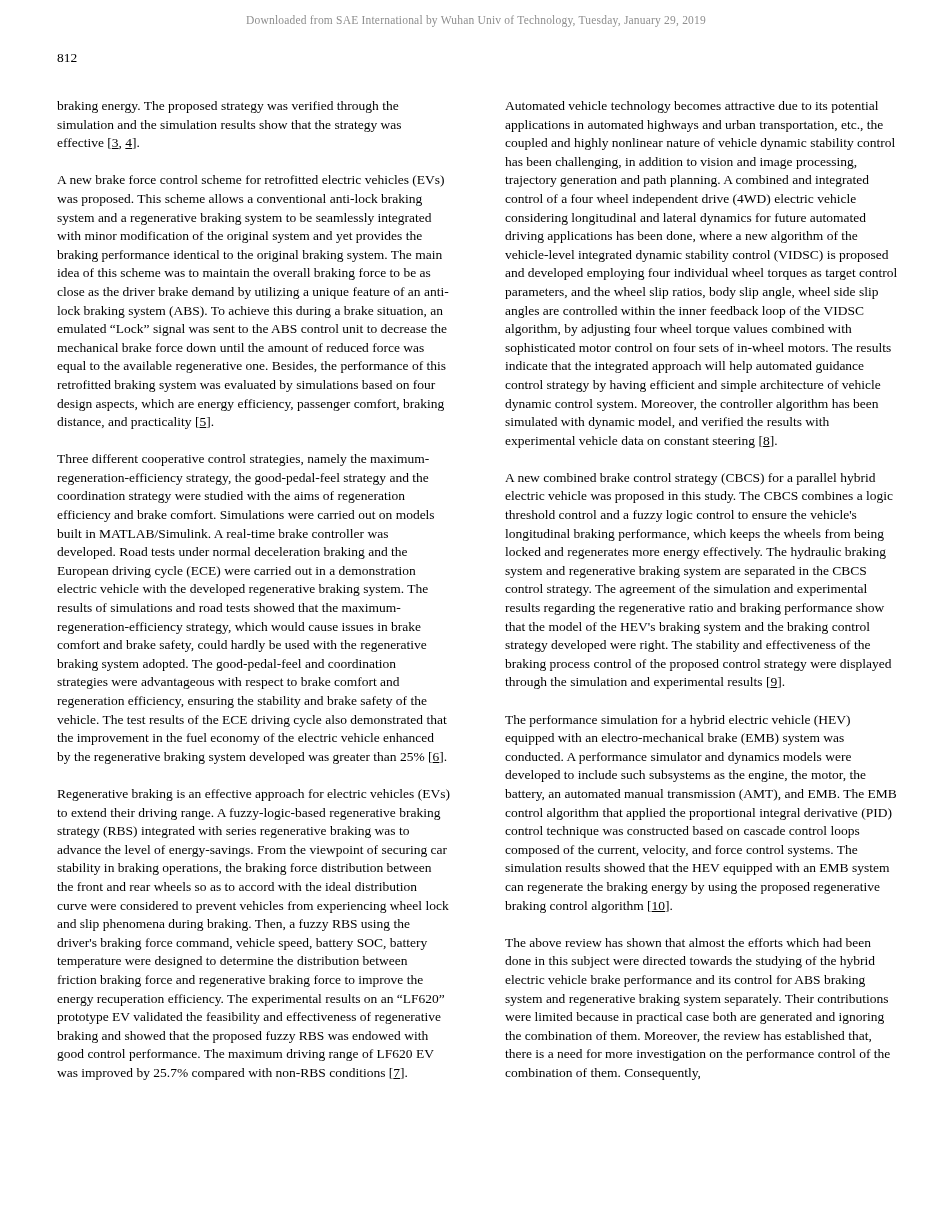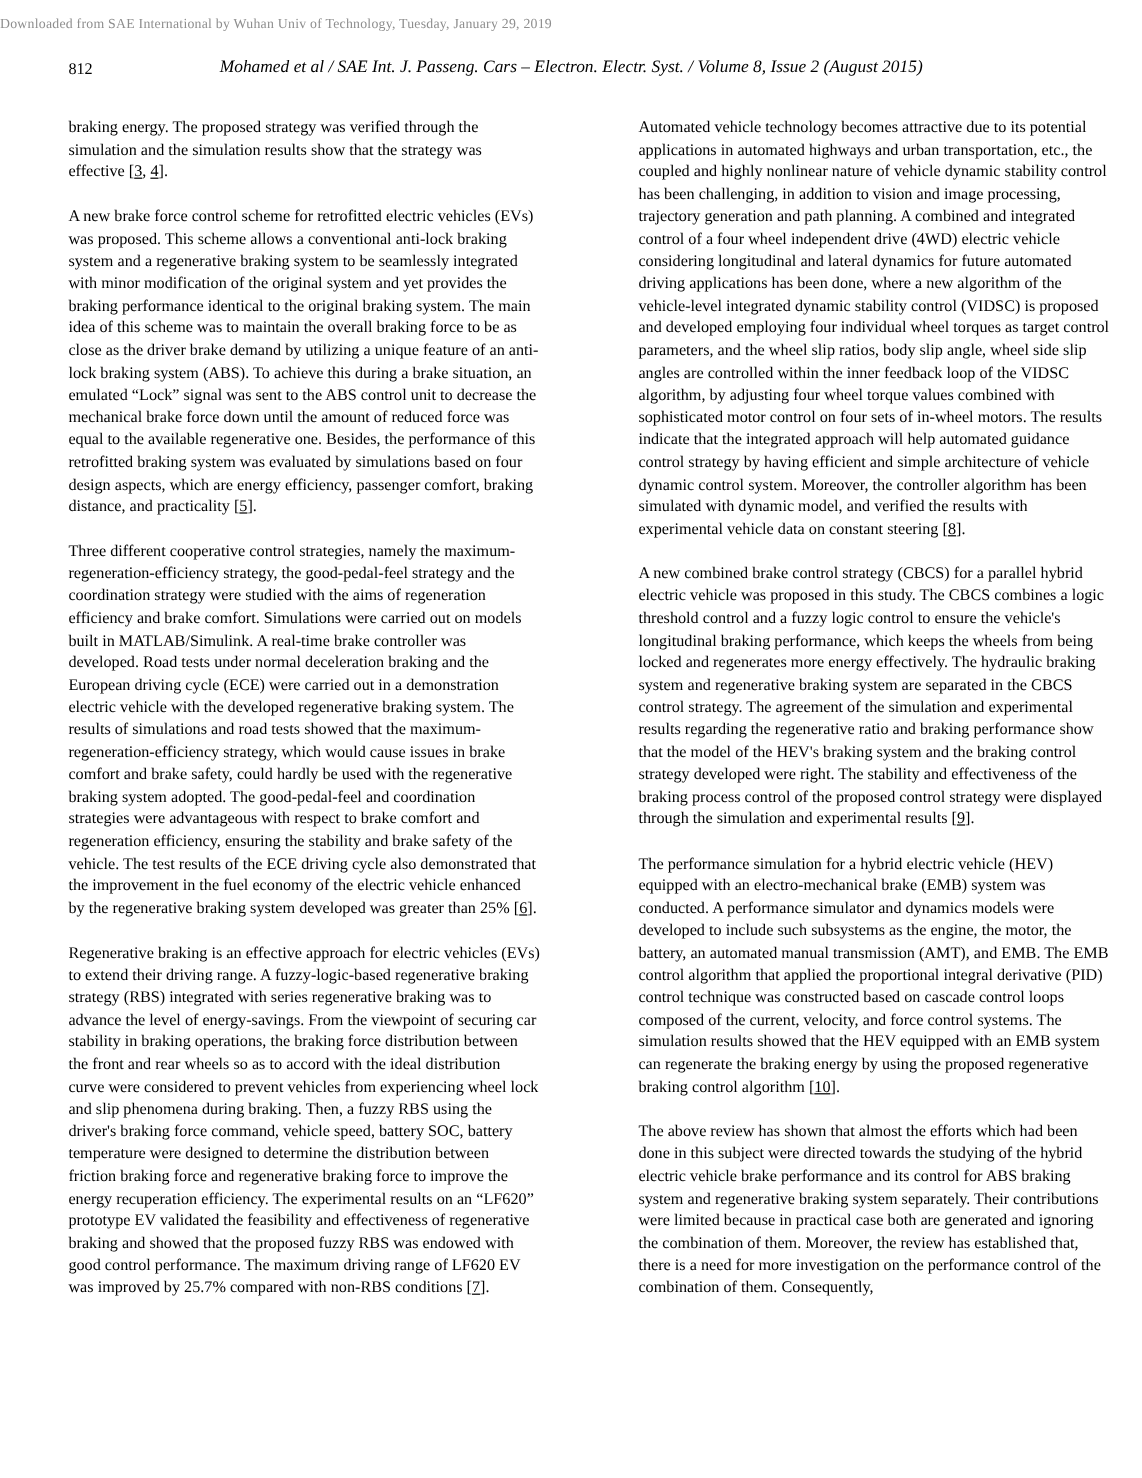--- a/index.html
+++ b/index.html
@@ -7,20 +7,21 @@
   body {
     width: 952px; height: 1232px;
     position: relative;
     overflow: hidden;
     font-family: "Liberation Serif", "DejaVu Serif", serif;
     color: #000;
   }
   .download-notice {
     position: absolute;
     top: 14px; left: 0; right: 0;
+    text-align: center;
     font-size: 11.5px;
     color: #8e8e8e;
     letter-spacing: 0.2px;
   }
   .running-head {
     position: absolute;
     top: 48px; left: 0; right: 0;
     height: 20px;
   }
   .page-number {
@@ -32,21 +33,21 @@
     display: block;
     text-align: center;
     font-style: italic;
     font-size: 14.5px;
   }
   .columns {
     position: absolute;
     top: 97px; left: 57px;
     width: 841px;
     display: flex;
-    gap: 82px;
+    gap: 55px;
   }
   .col {
     width: 393px;
     flex: 0 0 393px;
   }
   .para {
     font-size: 13.5px;
     line-height: 18.6px;
     margin-bottom: 18.6px;
     text-align: left;
@@ -57,21 +58,20 @@
     cursor: pointer;
   }
 </style>
 </head>
 <body>
 
 <div class="download-notice">Downloaded from SAE International by Wuhan Univ of Technology, Tuesday, January 29, 2019</div>
 
 <div class="running-head">
   <span class="page-number">812</span>
-  <span class="running-title">Mohamed et al / SAE Int. J. Passeng. Cars – Electron. Electr. Syst. / Volume 8, Issue 2 (August 2015)</span>
 </div>
 
 <div class="columns">
   <div class="col">
       <p class="para">braking energy. The proposed strategy was verified through the simulation and the simulation results show that the strategy was effective [<a class="ref" href="#">3</a>, <a class="ref" href="#">4</a>].</p>
       <p class="para">A new brake force control scheme for retrofitted electric vehicles (EVs) was proposed. This scheme allows a conventional anti-lock braking system and a regenerative braking system to be seamlessly integrated with minor modification of the original system and yet provides the braking performance identical to the original braking system. The main idea of this scheme was to maintain the overall braking force to be as close as the driver brake demand by utilizing a unique feature of an anti-lock braking system (ABS). To achieve this during a brake situation, an emulated “Lock” signal was sent to the ABS control unit to decrease the mechanical brake force down until the amount of reduced force was equal to the available regenerative one. Besides, the performance of this retrofitted braking system was evaluated by simulations based on four design aspects, which are energy efficiency, passenger comfort, braking distance, and practicality [<a class="ref" href="#">5</a>].</p>
       <p class="para">Three different cooperative control strategies, namely the maximum-regeneration-efficiency strategy, the good-pedal-feel strategy and the coordination strategy were studied with the aims of regeneration efficiency and brake comfort. Simulations were carried out on models built in MATLAB/Simulink. A real-time brake controller was developed. Road tests under normal deceleration braking and the European driving cycle (ECE) were carried out in a demonstration electric vehicle with the developed regenerative braking system. The results of simulations and road tests showed that the maximum-regeneration-efficiency strategy, which would cause issues in brake comfort and brake safety, could hardly be used with the regenerative braking system adopted. The good-pedal-feel and coordination strategies were advantageous with respect to brake comfort and regeneration efficiency, ensuring the stability and brake safety of the vehicle. The test results of the ECE driving cycle also demonstrated that the improvement in the fuel economy of the electric vehicle enhanced by the regenerative braking system developed was greater than 25% [<a class="ref" href="#">6</a>].</p>
       <p class="para">Regenerative braking is an effective approach for electric vehicles (EVs) to extend their driving range. A fuzzy-logic-based regenerative braking strategy (RBS) integrated with series regenerative braking was to advance the level of energy-savings. From the viewpoint of securing car stability in braking operations, the braking force distribution between the front and rear wheels so as to accord with the ideal distribution curve were considered to prevent vehicles from experiencing wheel lock and slip phenomena during braking. Then, a fuzzy RBS using the driver's braking force command, vehicle speed, battery SOC, battery temperature were designed to determine the distribution between friction braking force and regenerative braking force to improve the energy recuperation efficiency. The experimental results on an “LF620” prototype EV validated the feasibility and effectiveness of regenerative braking and showed that the proposed fuzzy RBS was endowed with good control performance. The maximum driving range of LF620 EV was improved by 25.7% compared with non-RBS conditions [<a class="ref" href="#">7</a>].</p>
     </div>
   <div class="col">

